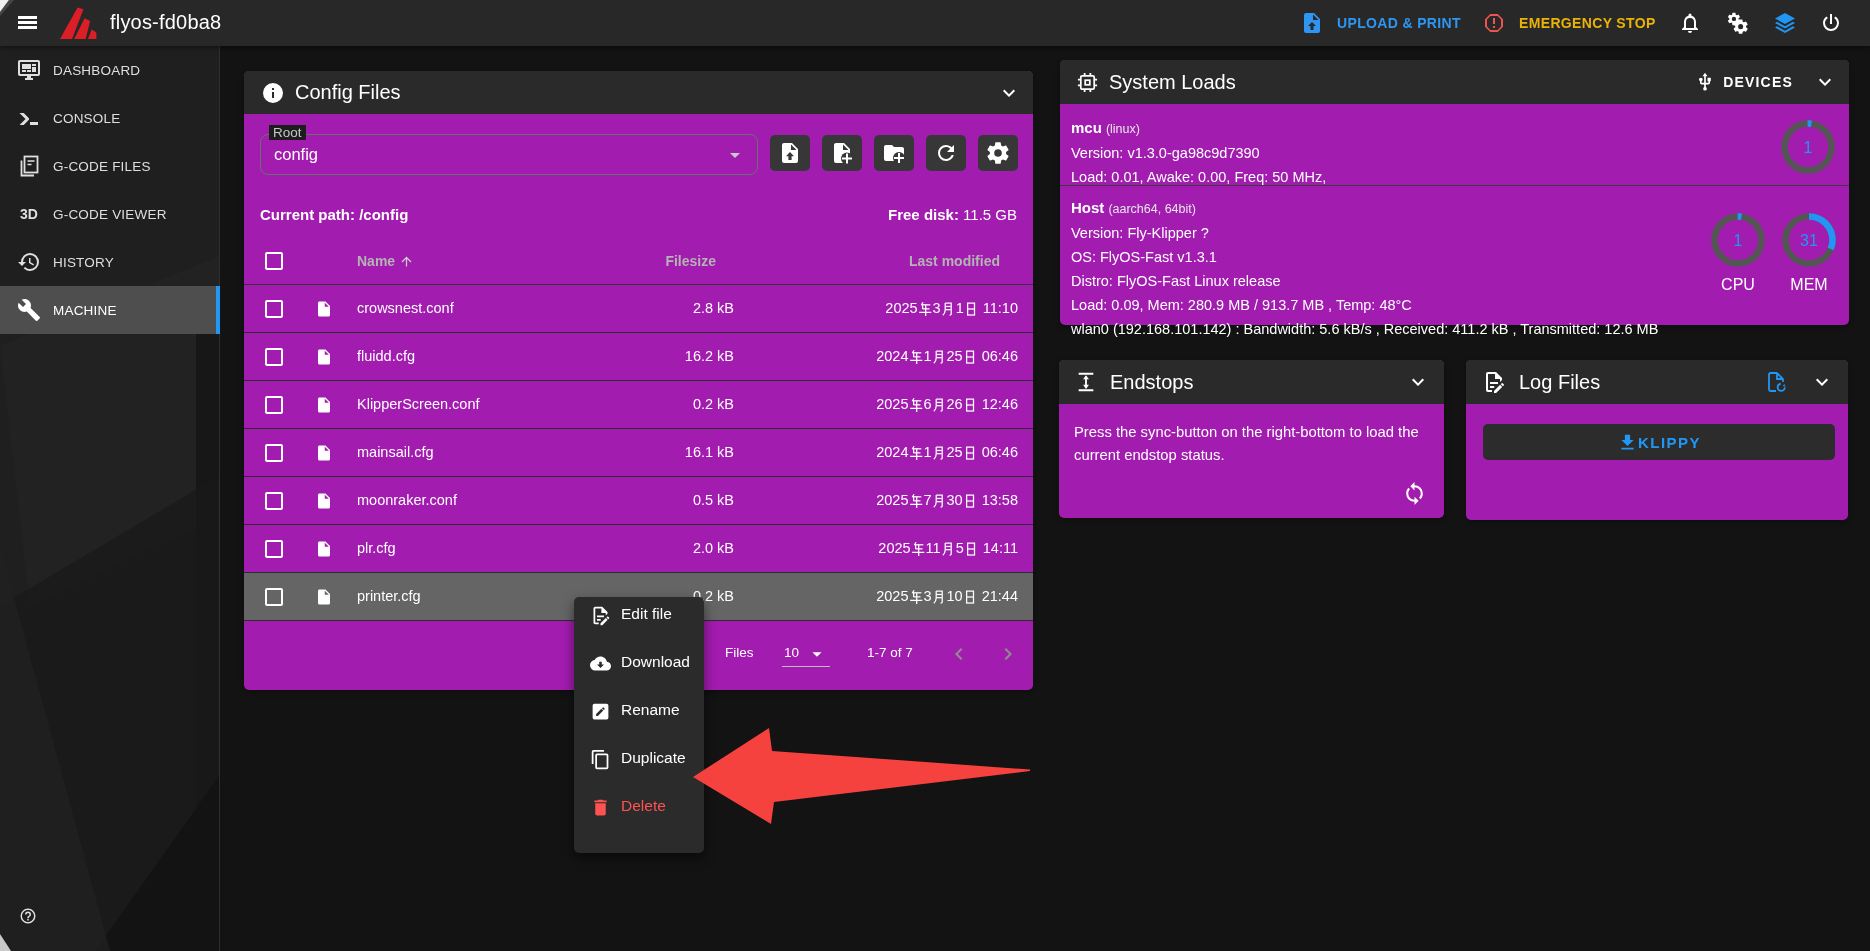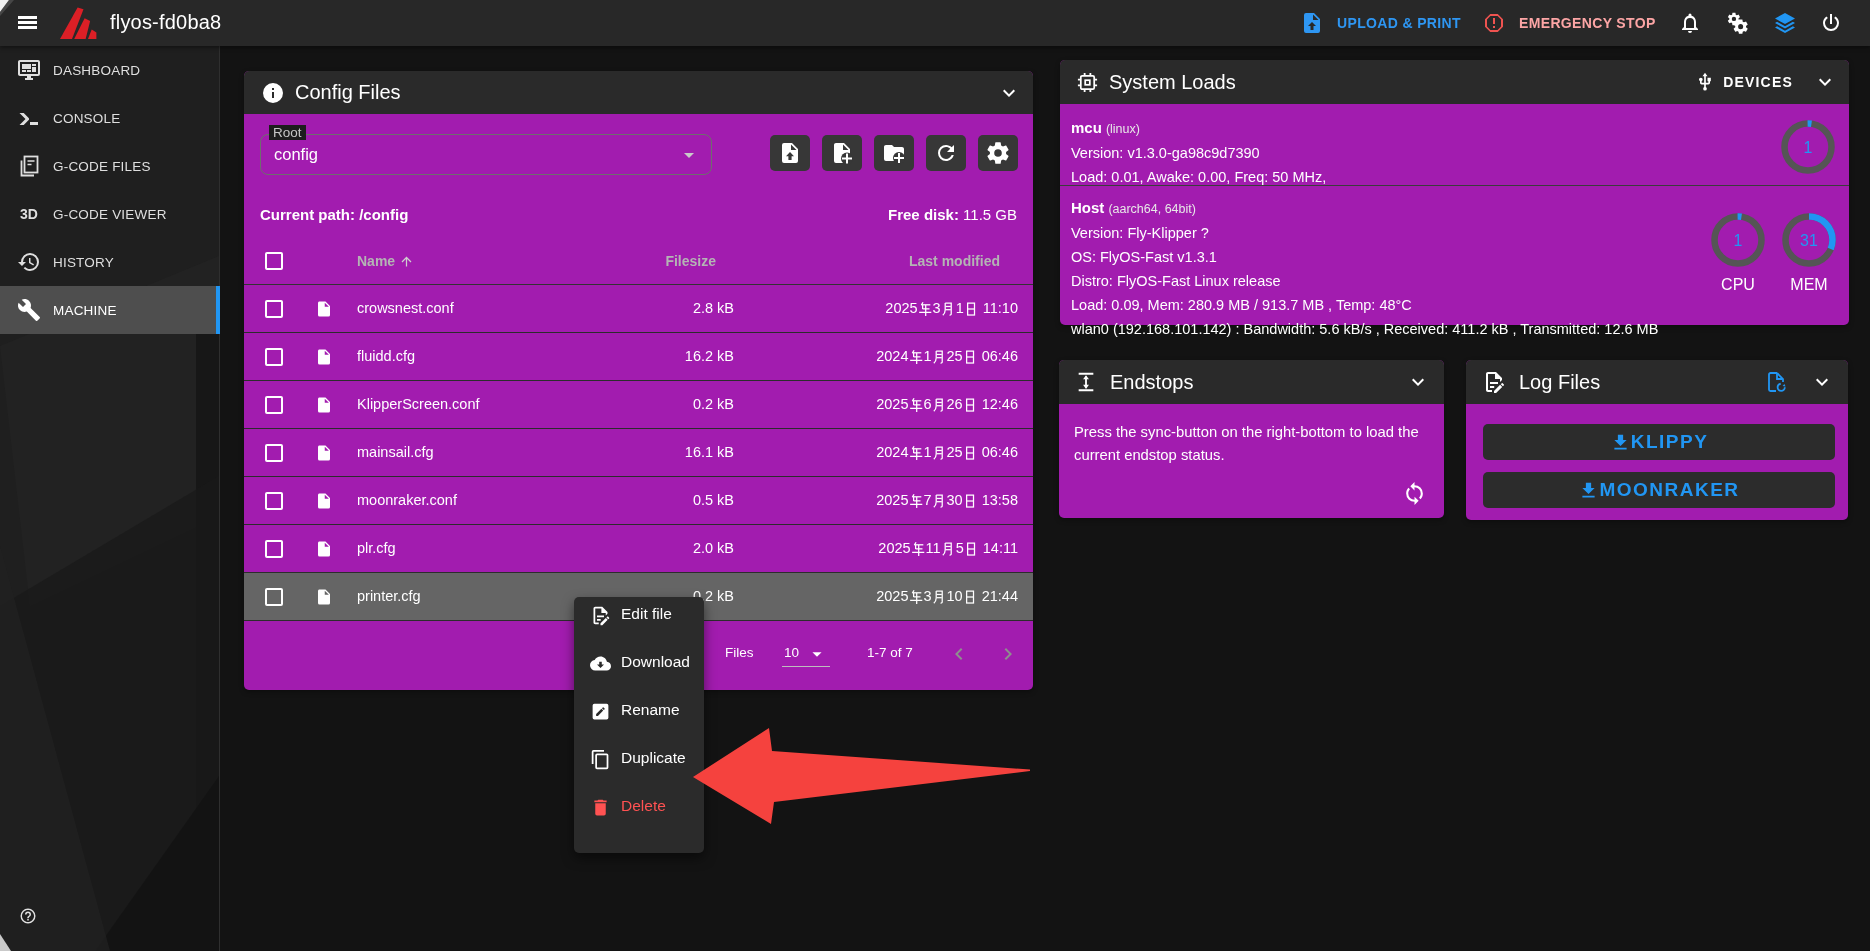--- a/index.html
+++ b/index.html
@@ -9,38 +9,38 @@
 svg{display:block}
 
 #topbar{position:absolute;left:0;top:0;width:1870px;height:46px;background:#282828;box-shadow:0 2px 4px rgba(0,0,0,.4);z-index:30}
 #corner-wedge{position:absolute;left:0;top:0;z-index:31}
 #hamburger{position:absolute;left:18px;top:16px;width:19px;height:13px}
 #hamburger div{height:2.6px;background:#fff;margin-bottom:2.6px}
 #logo{position:absolute;left:60px;top:7px}
 #title{position:absolute;left:110px;top:11px;font-size:20px;color:#fff;letter-spacing:.2px}
 .tb-act{position:absolute;top:0;height:46px;display:flex;align-items:center;gap:13px;font-size:14px;font-weight:bold;letter-spacing:0.35px}
 #upload-act{left:1300px;color:#2e96f2}
-#estop-act{left:1482px;color:#fca5a5}
+#estop-act{left:1482px;color:#eab308}
 .tb-icon{position:absolute;top:11px;width:24px;height:24px}
 
 #sidebar{position:absolute;left:0;top:46px;width:220px;height:905px;background:#1f1f1f;border-right:1px solid #2f2f2f;z-index:20}
 .nav-item{position:absolute;left:0;width:220px;height:48px;display:flex;align-items:center;color:#dfdfdf;z-index:25}
 .nav-item .ni{width:24px;height:24px;margin-left:17px}
 .nav-item .nt{margin-left:12px;font-size:13.5px;font-weight:normal;letter-spacing:.2px}
 .nav-item.sel{background:#4e4e4e;color:#fff;border-right:4px solid #2196f3}
 #help{position:absolute;left:19px;top:907px;width:18px;height:18px;z-index:25}
 
 .card{position:absolute;background:#a21caf;border-radius:5px;box-shadow:0 2px 5px rgba(0,0,0,.35)}
 .card-head{position:absolute;left:0;top:0;width:100%;background:#2a2a2a;border-radius:5px 5px 0 0;display:flex;align-items:center}
 .card-title{font-size:20px;color:#fff;margin-left:10px}
 
 #cfg-card{left:244px;top:71px;width:789px;height:619px}
 #cfg-head{height:43px}
 
-#rootsel{position:absolute;left:16px;top:63px;width:452px;height:41px;border:1px solid #6e6e6e;border-radius:8px}
+#rootsel{position:absolute;left:16px;top:63px;width:498px;height:41px;border:1px solid #6e6e6e;border-radius:8px}
 #rootsel .lbl{position:absolute;left:8px;top:-10px;font-size:13.5px;color:#c6c6c6;background:#1d1d1d;padding:0 4px}
 #rootsel .val{position:absolute;left:13px;top:10px;font-size:16.5px;color:#fff}
 #rootsel .arr{position:absolute;right:10px;top:8px;width:24px;height:24px}
 .tool-btn{position:absolute;top:64px;width:40px;height:36px;background:#373737;border-radius:5px;display:flex;align-items:center;justify-content:center}
 .meta-row{position:absolute;top:135px;left:16px;width:757px;font-size:15px;color:#fff}
 
 .trow{position:absolute;left:0;width:789px;height:48px;border-bottom:1px solid #2c2c2c;font-size:14.5px;color:#fff}
 .cbx{position:absolute;left:21px;top:15px;width:18px;height:18px;border:2px solid #fff;border-radius:2px}
 .fico{position:absolute;left:71px;top:14px}
 .fname{position:absolute;left:113px;top:15px}
@@ -55,21 +55,21 @@
 #ctxmenu{position:absolute;left:574px;top:597px;width:130px;height:256px;background:#2b2b2b;border-radius:5px;box-shadow:0 5px 12px rgba(0,0,0,.5);z-index:40;padding-top:8px}
 .mi{height:48px;display:flex;align-items:flex-start;color:#fff;font-size:15.5px}
 .mi svg{margin-left:16px;margin-right:10px}
 
 #sys-card{left:1060px;top:60px;width:789px;height:265px}
 #end-card{left:1059px;top:360px;width:385px;height:158px}
 #log-card{left:1466px;top:360px;width:382px;height:160px}
 .sys-txt{position:absolute;font-size:14.5px;color:#fff;line-height:24px}
 .gauge{position:absolute}
 .gauge .gl{position:absolute;width:100%;text-align:center;top:63px;font-size:16px;color:#fff}
-.logbtn{position:absolute;left:17px;width:352px;height:36px;background:#2c2c2c;border-radius:5px;display:flex;align-items:center;justify-content:center;color:#2196f3;font-size:19px;font-weight:bold;letter-spacing:1.5px}
+.logbtn{position:absolute;left:17px;width:352px;height:36px;background:#2c2c2c;border-radius:5px;display:flex;align-items:center;justify-content:center;color:#2196f3;font-size:15px;font-weight:bold;letter-spacing:1.5px}
 #arrow{position:absolute;left:690px;top:725px;z-index:50}
 </style>
 </head>
 <body>
 <div id="app">
 
 <div id="sidebar">
   <svg class="abs" style="left:0;top:0" width="219" height="905" viewBox="0 0 219 905">
     <polygon points="0,300 219,210 219,470 30,560" fill="#262626" opacity=".5"></polygon>
     <rect x="196" y="288" width="23" height="617" fill="#151515" opacity=".8"></rect>
@@ -457,26 +457,20 @@
     <svg width="24" height="24" viewBox="0 0 24 24" fill="#fff" style="position:absolute;right:14px">
           <path d="M7.41,8.58L12,13.17L16.59,8.58L18,10L12,16L6,10L7.41,8.58Z"></path>
         </svg>
   </div>
   <div class="logbtn" style="top:64px">
         <svg width="21" height="21" viewBox="0 0 24 24" fill="#2196f3">
           <path d="M5,20H19V18H5M19,9H15V3H9V9H5L12,16L19,9Z"></path>
         </svg>
         <span>KLIPPY</span>
       </div>
-  <div class="logbtn" style="top:112px">
-        <svg width="21" height="21" viewBox="0 0 24 24" fill="#2196f3">
-          <path d="M5,20H19V18H5M19,9H15V3H9V9H5L12,16L19,9Z"></path>
-        </svg>
-        <span>MOONRAKER</span>
-      </div>
 </div>
 
 <div id="ctxmenu">
   <div class="mi">
         <svg width="21" height="21" viewBox="0 0 24 24" fill="#fff">
           <path d="M8,12H16V14H8V12M10,20H6V4H13V9H18V12.1L20,10.1V8L14,2H6C4.89,2 4,2.89 4,4V20C4,21.1 4.89,22 6,22H10V20M8,18H12.1L12.2,17.9V16H8V18M20.2,13C20.3,13 20.5,13.1 20.6,13.2L21.9,14.5C22.1,14.7 22.1,15.1 21.9,15.3L20.9,16.3L18.8,14.2L19.8,13.2C19.9,13.1 20,13 20.2,13M20.2,16.9L14.1,23H12V20.9L18.1,14.8L20.2,16.9Z"></path>
         </svg>
         <span>Edit file</span>
       </div>
   <div class="mi">

